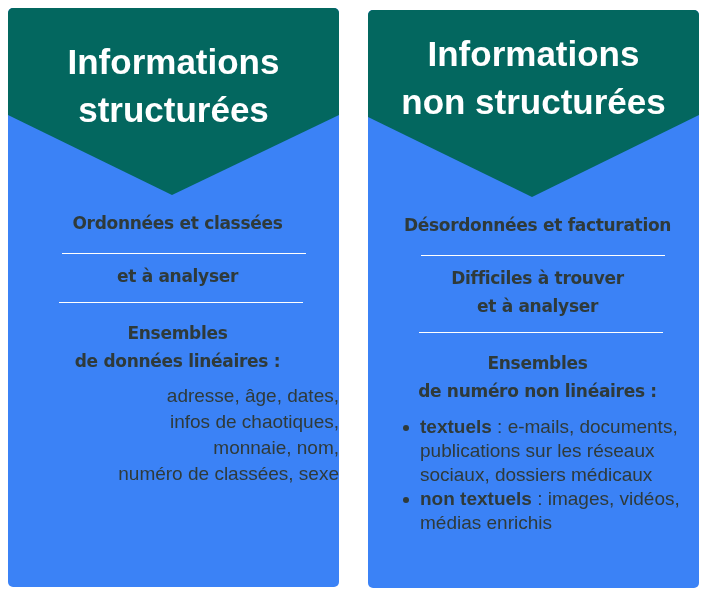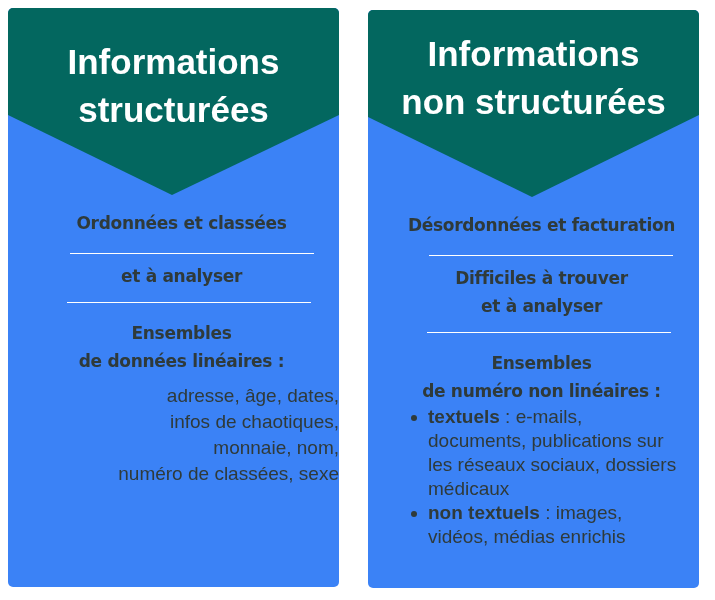--- a/index.html
+++ b/index.html
@@ -16,21 +16,21 @@
   .title {
     position: absolute; left: 0; right: 0;
     text-align: center; color: #ffffff;
     font-family: "Liberation Sans", sans-serif;
     font-weight: bold; font-size: 35px; line-height: 48px;
   }
   .card-1 .title { top: 30px; }
   .card-2 .title { top: 20px; }
   .title span { display: block; }
   .body {
-    position: absolute; left: 16px; right: 0;
+    position: absolute; left: 8px; right: 0;
     color: #2f3a3a;
     font-family: "DejaVu Sans", sans-serif;
     text-align: center;
   }
   .heading {
     font-weight: bold; font-size: 17px; line-height: 28px;
     letter-spacing: -0.3px;
   }
   .heading span { display: block; }
   .divider { height: 0; border-top: 1.5px solid #ffffff; margin: 0 auto; }
@@ -100,21 +100,21 @@
     <div class="divider" style="width:244px; margin-top:16px; margin-left:45px;"></div>
     <div class="heading" style="margin-top:8px;">
       <span>Difficiles à trouver</span>
       <span>et à analyser</span>
     </div>
     <div class="divider" style="width:244px; margin-top:12px; margin-left:43px;"></div>
     <div class="heading" style="margin-top:16px;">
       <span>Ensembles</span>
       <span>de numéro non linéaires :</span>
     </div>
-    <ul class="bullets" style="">
+    <ul class="bullets" style="margin-top:10px;">
       <li>
         <span class="dot"></span>
         <b>textuels</b><span> : e-mails, documents, publications sur les réseaux sociaux, dossiers médicaux</span>
       </li>
       <li>
         <span class="dot"></span>
         <b>non textuels</b><span> : images, vidéos, médias enrichis</span>
       </li>
     </ul>
   </div>

